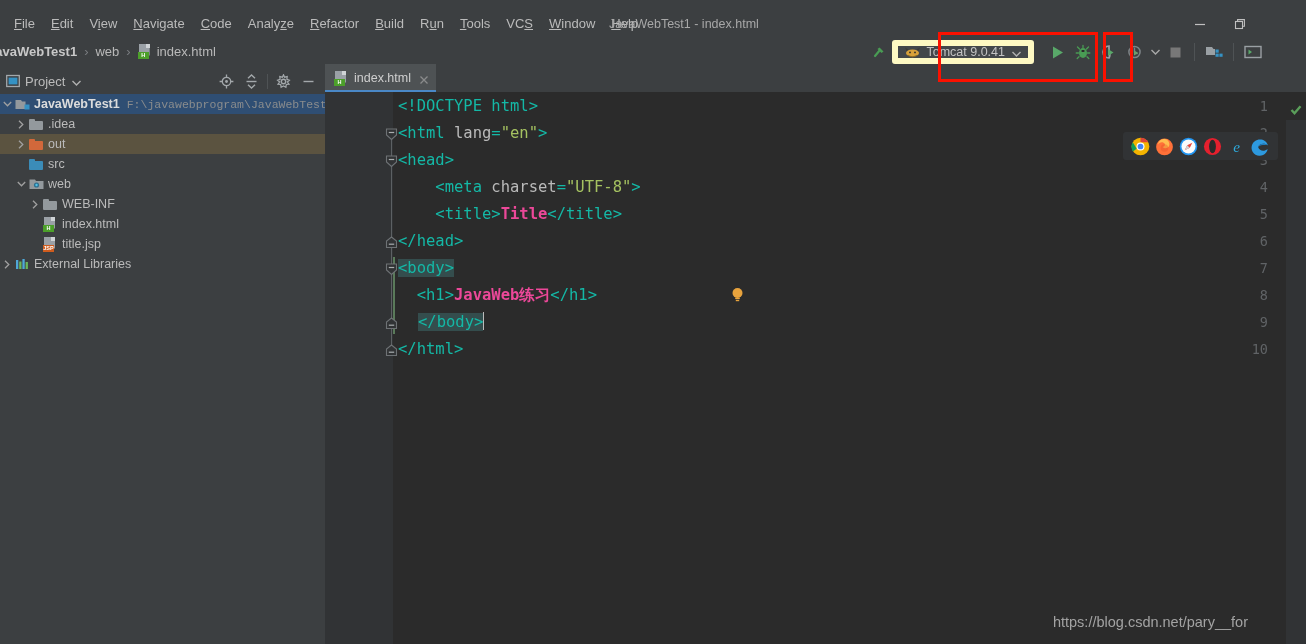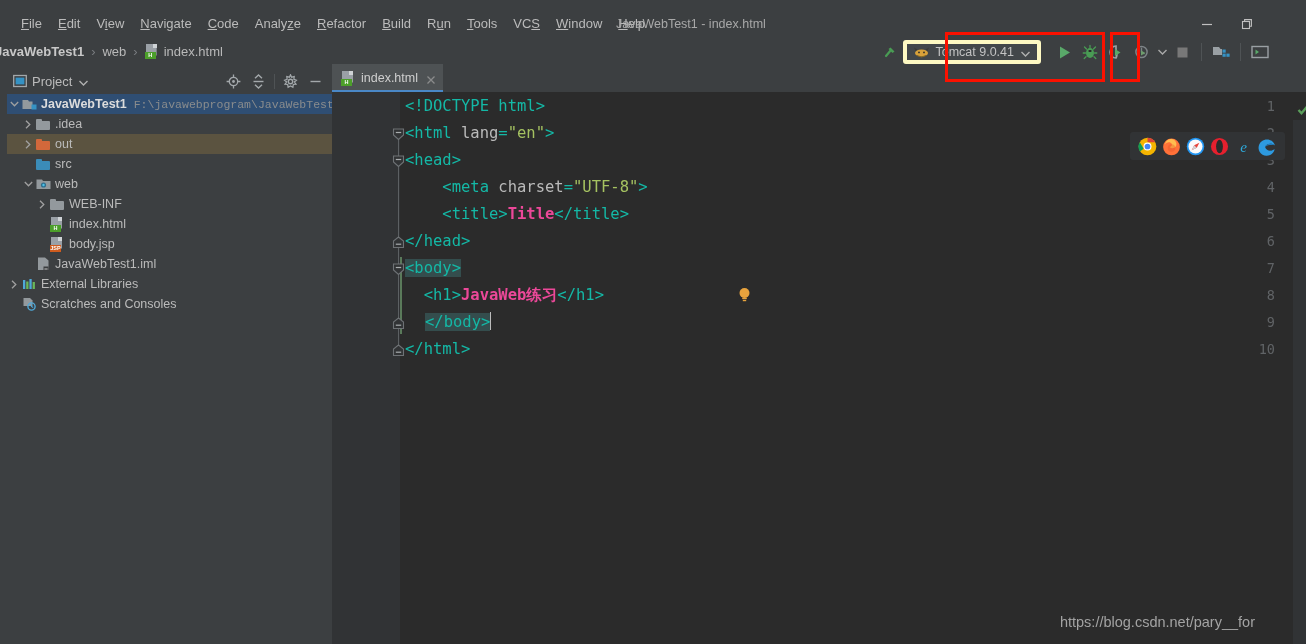--- a/index.html
+++ b/index.html
@@ -3,21 +3,21 @@
 <meta charset="utf-8">
 <style>
   * { box-sizing: border-box; margin: 0; padding: 0; }
   html, body {
     width: 1306px; height: 644px;
     overflow: hidden;
     background: #3c3f41;
     font-family: "Liberation Sans", sans-serif;
     -webkit-font-smoothing: antialiased;
   }
-  .app { position: relative; width: 1266px; height: 644px; background: #3c3f41; margin-left: 7px; }
+  .app { position: relative; width: 1266px; height: 644px; background: #3c3f41; }
 
   
   .titlebar {
     position: absolute; left: 0; top: 0; width: 1306px; height: 10px;
     background: #3c3f41;
   }
   .menubar {
     position: absolute; left: 0; top: 10px; width: 1306px; height: 28px;
     background: #3c3f41; display: flex; align-items: center;
   }
@@ -50,21 +50,21 @@
   .ico-html .pg { position:absolute; left:1px; top:0; width:11px; height:12px; background:#9aa0a6; clip-path: polygon(0 0, 70% 0, 100% 28%, 100% 100%, 0 100%); }
   .ico-html .fold { position:absolute; left:8px; top:0; width:4px; height:4px; background:#cfd3d6; }
   .ico-html .badge { position:absolute; left:0px; bottom:0px; width:11px; height:7px; background:#4c9f2a; color:#fff; font-size:5.5px; font-family:"Liberation Sans",sans-serif; text-align:center; line-height:7px; font-weight:bold; }
   .ico-jsp .badge { background:#cf5c1e; }
 
   
   .toolbar-right { position: absolute; right: 0; top: 36px; height: 32px; display: flex; align-items: center; }
   .tb-ico { width: 26px; height: 32px; display:flex; align-items:center; justify-content:center; }
   .run-config {
     display: flex; align-items: center; height: 24px; padding: 0 7px 0 6px;
-    border: 4px solid #fef9c3; border-radius: 3px; background: #43474a;
+    border: 6px solid #fef9c3; border-radius: 3px; background: #43474a;
     margin-right: 10px;
   }
   .run-config .label { color: #c3c3c3; font-size: 12.5px; margin: 0 7px 0 5px; white-space: nowrap; }
   .tomcat-ico { width: 17px; height: 14px; position: relative; }
   .sep-v { width: 1px; height: 18px; background: #4f5355; margin: 0 6px; }
 
   
   .proj-header {
     position: absolute; left: 0; top: 68px; width: 325px; height: 26px;
     background: #3c3f41; display: flex; align-items: center;
@@ -435,60 +435,37 @@
         <span class="tfill"></span>
         <span class="tfill"></span>
         <span class="twist"></span>
         <span class="ticon">
           <span class="ico-html ico-jsp">
             <span class="pg"></span>
             <span class="fold"></span>
             <span class="badge">JSP</span>
           </span>
         </span>
-        <span class="tlabel">body.jsp</span>
-      </div>
-      <div class="trow">
-        <span class="tfill"></span>
-        <span class="twist"></span>
-        <span class="ticon">
-          <svg width="13" height="14" viewBox="0 0 13 14">
-            <path d="M1 0.5 H8 L11.5 3.6 V13 H1 Z" fill="#93999d"></path>
-            <rect x="6.5" y="9.5" width="5" height="4" fill="#3c3f41"></rect>
-            <line x1="7.4" y1="12" x2="10.6" y2="12" stroke="#c8c8c8" stroke-width="1"></line>
-          </svg>
-        </span>
-        <span class="tlabel">JavaWebTest1.iml</span>
+        <span class="tlabel">title.jsp</span>
       </div>
       <div class="trow">
         <span class="twist">
           <svg width="6" height="9" viewBox="0 0 6 9">
             <path d="M1 0.8 L4.8 4.5 L1 8.2" fill="none" stroke="#a0a0a0" stroke-width="1.3"></path>
           </svg>
         </span>
         <span class="ticon">
           <svg width="14" height="13" viewBox="0 0 14 13">
             <rect x="1" y="2" width="2.3" height="9" fill="#4fa8d8"></rect>
             <rect x="4.2" y="3.5" width="2.3" height="7.5" fill="#6ab85a"></rect>
             <rect x="7.4" y="1" width="2.3" height="10" fill="#4fa8d8"></rect>
             <rect x="10.6" y="4" width="2.3" height="7" fill="#6ab85a"></rect>
           </svg>
         </span>
         <span class="tlabel">External Libraries</span>
-      </div>
-      <div class="trow">
-        <span class="twist"></span>
-        <span class="ticon">
-          <svg width="14" height="14" viewBox="0 0 14 14">
-            <path d="M1.5 1 H8 L10.5 3.4 V9 H1.5 Z" fill="#93999d"></path>
-            <circle cx="9.5" cy="9.5" r="3.6" fill="none" stroke="#4fa8d8" stroke-width="1.4"></circle>
-            <path d="M9.5 7.2 V9.5 L11.2 10.6" stroke="#4fa8d8" stroke-width="1.2" fill="none"></path>
-          </svg>
-        </span>
-        <span class="tlabel">Scratches and Consoles</span>
       </div>
     </div>
 
   <div class="editor-area">
 
     <div class="tabbar">
       <div class="etab">
         <span class="ico-html">
           <span class="pg"></span>
             <span class="fold"></span>

